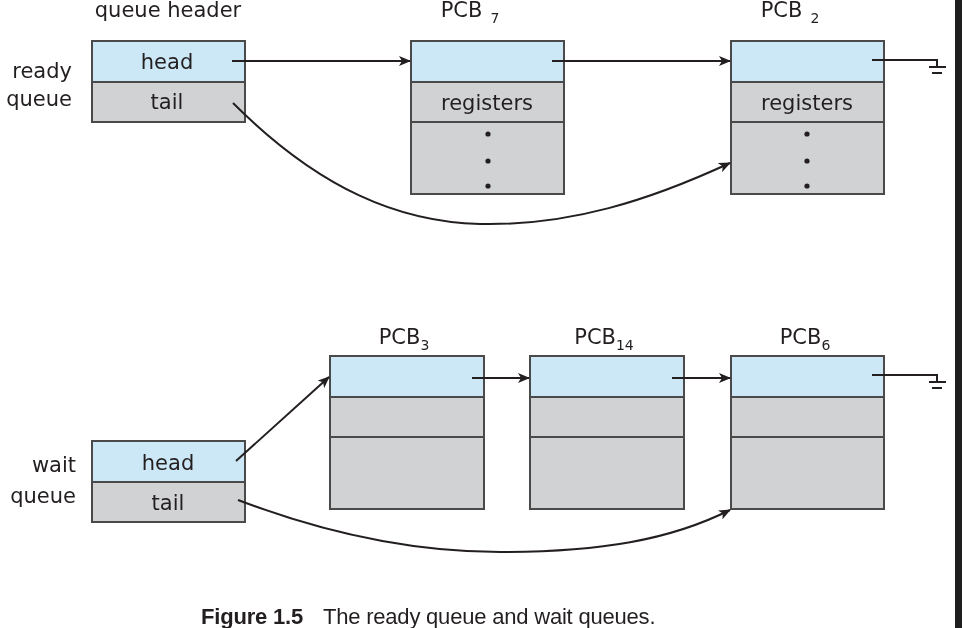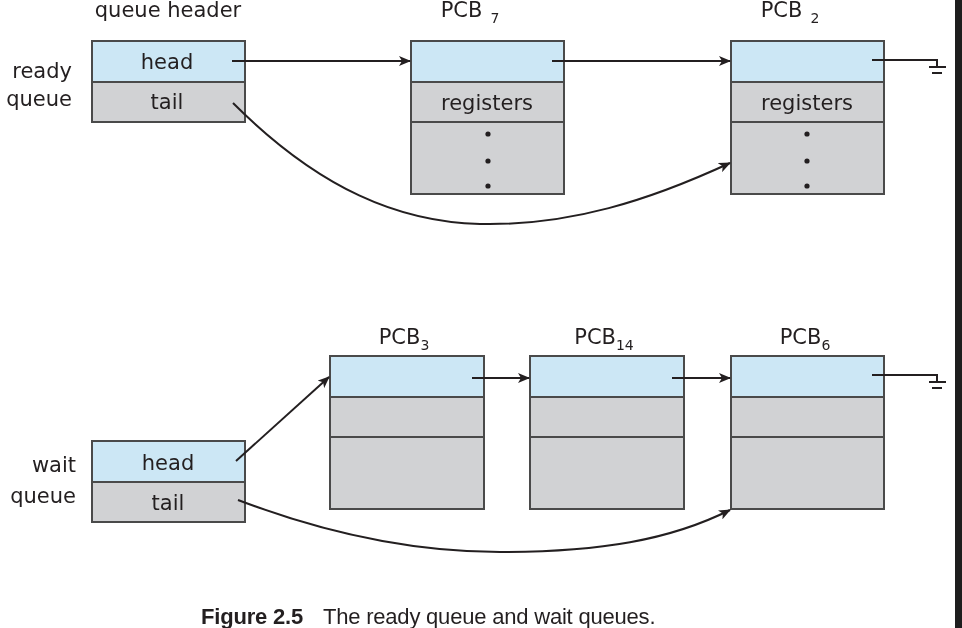--- a/index.html
+++ b/index.html
@@ -105,14 +105,14 @@
   <path d="M238,500 C330,535 420,552 500,552 C600,552 670,540 730,510" fill="none" stroke="#231f20" stroke-width="2" marker-end="url(#ah)"></path>
 
   <g>
     <polyline points="872,375 937,375 937,381" fill="none" stroke="#231f20" stroke-width="2"></polyline>
     <line x1="929" y1="382" x2="946" y2="382" stroke="#231f20" stroke-width="2"></line>
     <line x1="932" y1="388" x2="942" y2="388" stroke="#231f20" stroke-width="2"></line>
   </g>
 </svg>
 
 <div class="caption">
-  <span class="fig">Figure 2.5</span><span>The ready queue and wait queues.</span>
+  <span class="fig">Figure 1.5</span><span>The ready queue and wait queues.</span>
 </div>
 
 </body></html>

